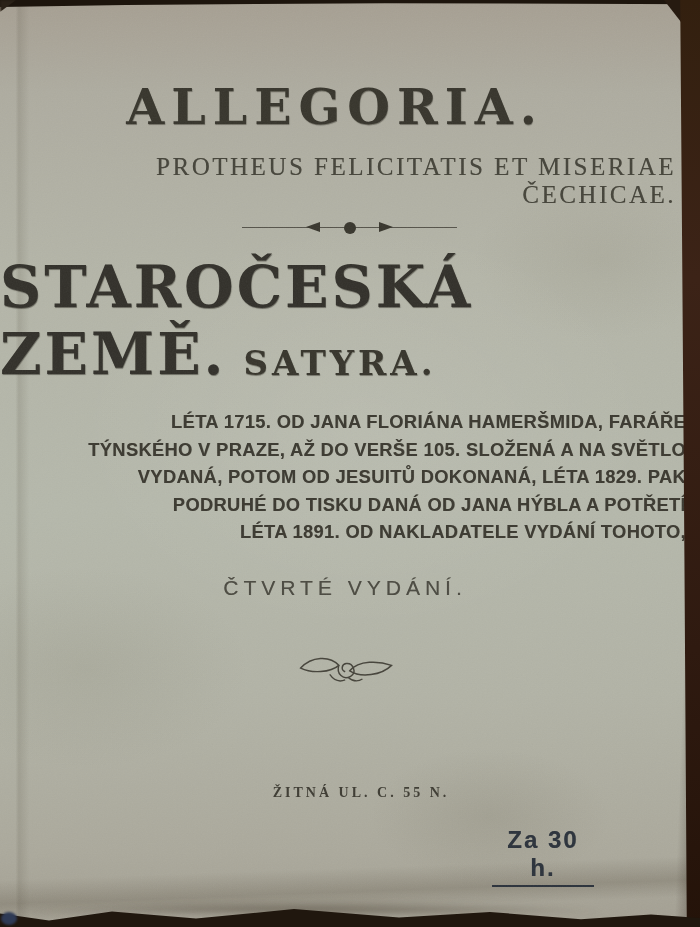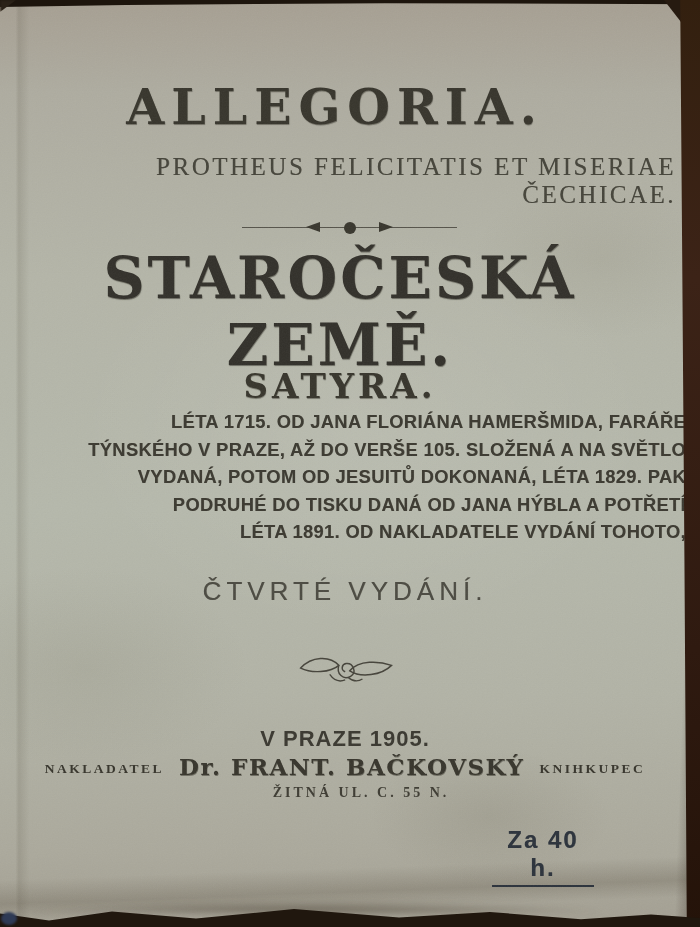--- a/index.html
+++ b/index.html
@@ -87,41 +87,41 @@
   .divider .dot {
     position: absolute; left: 102px; top: 3px; width: 12px; height: 12px;
     border-radius: 50%; background: #38362d;
   }
   .divider .tri-right {
     position: absolute; right: 64px; top: 3px; width: 0; height: 0;
     border-top: 5.5px solid transparent; border-bottom: 5.5px solid transparent;
     border-left: 14px solid #38362d;
   }
   .main-title {
-    position: absolute; top: 244px; left: 0; width: 680px; text-align: center;
+    position: absolute; top: 253px; left: 0; width: 680px; 
     font-family: "DejaVu Serif", serif; font-weight: bold;
     font-size: 57px; letter-spacing: 3px; word-spacing: 26px;
     color: #32302a; text-shadow: 0.5px 0.6px 0.8px rgba(35,33,25,0.5);
   }
   .genre-title {
     position: absolute; top: 343px; left: 0; width: 680px; text-align: center;
     font-family: "DejaVu Serif", serif; font-weight: bold;
-    font-size: 34px; letter-spacing: 4px; margin-top: 23px;
+    font-size: 34px; letter-spacing: 4px;
   }
   .imprint {
     position: absolute; top: 408px; left: 0; width: 700px; text-align: right;
     font-family: "Liberation Sans", sans-serif; font-weight: 700;
     font-size: 19px; line-height: 27.5px; letter-spacing: 0.4px;
     color: #3b3930; text-shadow: 0.3px 0.4px 0.5px rgba(40,38,28,0.4);
   }
   .imprint .line { display: block; transform: scaleX(0.96); transform-origin: 50% 50%; white-space: nowrap; }
   .edition {
     position: absolute; top: 576px; left: 0; width: 690px; text-align: center;
     font-family: "Liberation Sans", sans-serif;
-    font-size: 26px; letter-spacing: 5px; color: #4b4a41;
+    font-size: 21px; letter-spacing: 5px; color: #4b4a41;
     text-shadow: 0.3px 0.3px 0.4px rgba(50,48,38,0.4);
   }
   .flourish {
     position: absolute; top: 646px; left: 297px; width: 100px; height: 46px;
   }
   .place-year {
     position: absolute; top: 726px; left: 0; width: 690px; text-align: center;
     font-family: "Liberation Sans", sans-serif; font-weight: 700;
     font-size: 22px; letter-spacing: 1px; color: #3a3830;
   }
@@ -187,31 +187,25 @@
   <div class="edition">ČTVRTÉ VYDÁNÍ.</div>
 
   <svg class="flourish" viewBox="0 0 110 46" fill="none">
     <path d="M4 22 C 16 9, 36 8, 46 19 C 37 27, 16 28, 4 22 Z" stroke="#45433a" stroke-width="1.6"></path>
     <path d="M46 19 c -3 9, 5 17, 13 12 c 7 -4, 3 -15, -5 -14 c -5 1, -6 7, -1 9" stroke="#45433a" stroke-width="1.6"></path>
     <path d="M58 25 C 68 13, 90 14, 104 19 C 93 30, 70 33, 58 25 Z" stroke="#45433a" stroke-width="1.6"></path>
     <path d="M36 29 q 7 10 17 6" stroke="#45433a" stroke-width="1.5"></path>
     <path d="M56 32 q 8 7 16 2" stroke="#45433a" stroke-width="1.5"></path>
   </svg>
 
-  <div class="place-year">V PRAZE 1905.</div>
-
-  <div class="publisher">
-    <span class="small-caps">NAKLADATEL</span>
-    <span class="name">Dr. FRANT. BAČKOVSKÝ</span>
-    <span class="small-caps">KNIHKUPEC</span>
-  </div>
+
 
   <div class="address">ŽITNÁ UL. C. 55 N.</div>
 
-  <div class="price-stamp">Za 40 h.</div>
+  <div class="price-stamp">Za 30 h.</div>
 
   <svg class="noise" width="700" height="927">
     <filter id="grain">
       <feTurbulence type="fractalNoise" baseFrequency="0.8" numOctaves="2" stitchTiles="stitch"></feTurbulence>
       <feColorMatrix type="saturate" values="0"></feColorMatrix>
       <feComponentTransfer>
           <feFuncA type="linear" slope="0.13" intercept="0"></feFuncA>
         </feComponentTransfer>
     </filter>
     <rect width="700" height="927" filter="url(#grain)"></rect>

